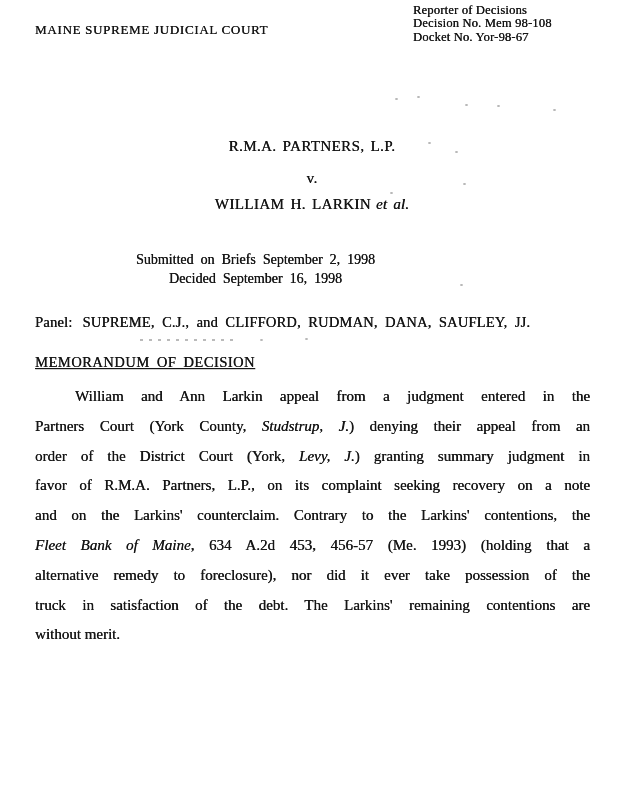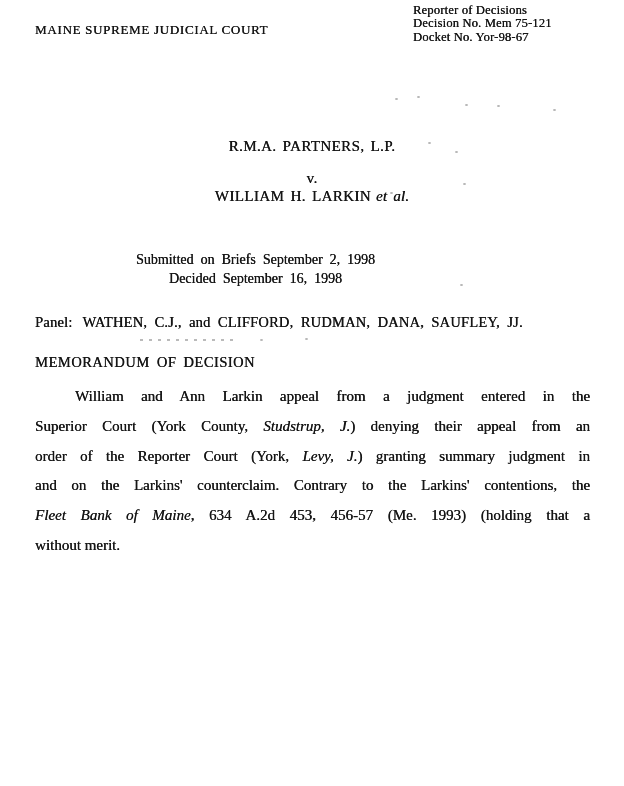--- a/index.html
+++ b/index.html
@@ -11,27 +11,27 @@
     font-family:"Liberation Serif","DejaVu Serif",serif;
     overflow:hidden;
     text-shadow:0.3px 0.2px 0 currentColor; 
   }
   .abs { position:absolute; }
   .hdr-left { left:35px; top:21px; font-size:13px; letter-spacing:0.7px; line-height:18px; }
   .hdr-right { left:413px; top:4px; font-size:12.5px; line-height:13.4px; letter-spacing:0.2px; }
   .cap-line { left:0; width:624px; text-align:center; font-size:15px; letter-spacing:0.4px; word-spacing:2px; line-height:20px; }
   .cap-plaintiff { top:136px; }
   .cap-versus { top:168px; }
-  .cap-defendant { top:186px; }
+  .cap-defendant { top:194px; }
   .date-line { left:0; width:511px; text-align:center; font-size:14px; word-spacing:3.5px; line-height:20px; }
   .date-submitted { top:250px; }
   .date-decided { top:269px; }
   .panel { left:35px; top:312px; font-size:14.5px; word-spacing:3.5px; letter-spacing:0.2px; line-height:20px; white-space:pre; }
   .panel .gap { display:inline-block; width:10px; }
-  .heading { left:35px; top:352px; font-size:14.5px; letter-spacing:0.5px; word-spacing:3px; line-height:20px; }
+  .heading { left:35px; top:352px; font-size:14.5px; letter-spacing:0.5px; word-spacing:3px; line-height:20px;text-decoration:underline; }
   .bodytext { left:35px; top:382px; width:555px; font-size:15px; }
   .bline { height:29.8px; line-height:29.8px; overflow:visible; }
   .bline.just { text-align:justify; text-align-last:justify; }
   .bline.ind { padding-left:40px; }
   .it { font-style:italic; }
   .defendant-suffix { font-style:italic; margin-left:5px; letter-spacing:0.2px; }
   .speck { position:absolute; width:3px; height:2px; background:#777; border-radius:50%; opacity:0.55; text-shadow:none; }
   .smudge {
     position:absolute; left:140px; top:339px; width:95px; height:2px; opacity:0.45; text-shadow:none;
     background:repeating-linear-gradient(90deg,#666 0 3px,transparent 3px 9px);
@@ -39,43 +39,46 @@
 </style>
 </head>
 <body>
 
 <div class="page">
 
   <div class="abs hdr-left">MAINE SUPREME JUDICIAL COURT</div>
 
   <div class="abs hdr-right">
     <div>Reporter of Decisions</div>
-    <div>Decision No. Mem 75-121</div>
+    <div>Decision No. Mem 98-108</div>
     <div>Docket No. Yor-98-67</div>
   </div>
 
   <div class="abs cap-line cap-plaintiff">R.M.A. PARTNERS, L.P.</div>
   <div class="abs cap-line cap-versus">v.</div>
   <div class="abs cap-line cap-defendant">
     <span>WILLIAM H. LARKIN</span><span class="defendant-suffix">et al.</span>
   </div>
 
   <div class="abs date-line date-submitted">Submitted on Briefs September 2, 1998</div>
   <div class="abs date-line date-decided">Decided September 16, 1998</div>
 
-  <div class="abs panel"><span>Panel:</span><span class="gap"></span><span>WATHEN, C.J., and CLIFFORD, RUDMAN, DANA, SAUFLEY, JJ.</span></div>
+  <div class="abs panel"><span>Panel:</span><span class="gap"></span><span>SUPREME, C.J., and CLIFFORD, RUDMAN, DANA, SAUFLEY, JJ.</span></div>
 
   <div class="abs heading">MEMORANDUM OF DECISION</div>
 
   <div class="abs bodytext">
       <div class="bline just ind"><span>William and Ann Larkin appeal from a judgment entered in the</span></div>
-      <div class="bline just"><span>Superior Court (York County, </span><span class="it">Studstrup, J.</span><span>) denying their appeal from an</span></div>
-      <div class="bline just"><span>order of the Reporter Court (York, </span><span class="it">Levy, J.</span><span>) granting summary judgment in</span></div>
+      <div class="bline just"><span>Partners Court (York County, </span><span class="it">Studstrup, J.</span><span>) denying their appeal from an</span></div>
+      <div class="bline just"><span>order of the District Court (York, </span><span class="it">Levy, J.</span><span>) granting summary judgment in</span></div>
+      <div class="bline just"><span>favor of R.M.A. Partners, L.P., on its complaint seeking recovery on a note</span></div>
       <div class="bline just"><span>and on the Larkins' counterclaim.  Contrary to the Larkins' contentions, the</span></div>
       <div class="bline just"><span class="it">Fleet Bank of Maine</span><span>, 634 A.2d 453, 456-57 (Me. 1993) (holding that a</span></div>
+      <div class="bline just"><span>alternative remedy to foreclosure), nor did it ever take possession of the</span></div>
+      <div class="bline just"><span>truck in satisfaction of the debt.  The Larkins' remaining contentions are</span></div>
       <div class="bline"><span>without merit.</span></div>
     </div>
 
   <div class="smudge"></div>
   <div class="speck" style="left:395px;top:98px;"></div>
   <div class="speck" style="left:417px;top:96px;"></div>
   <div class="speck" style="left:465px;top:104px;"></div>
   <div class="speck" style="left:497px;top:105px;"></div>
   <div class="speck" style="left:553px;top:109px;"></div>
   <div class="speck" style="left:428px;top:142px;"></div>

